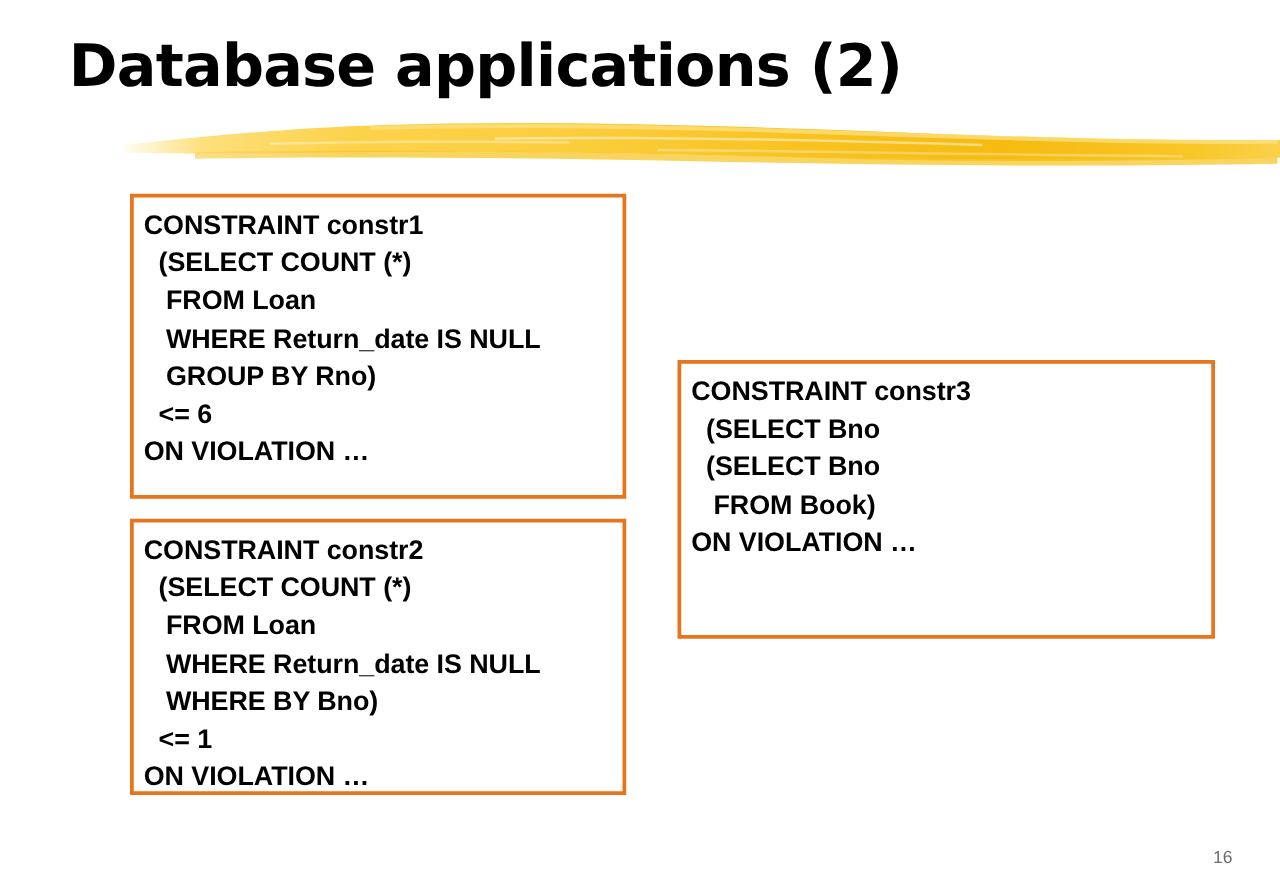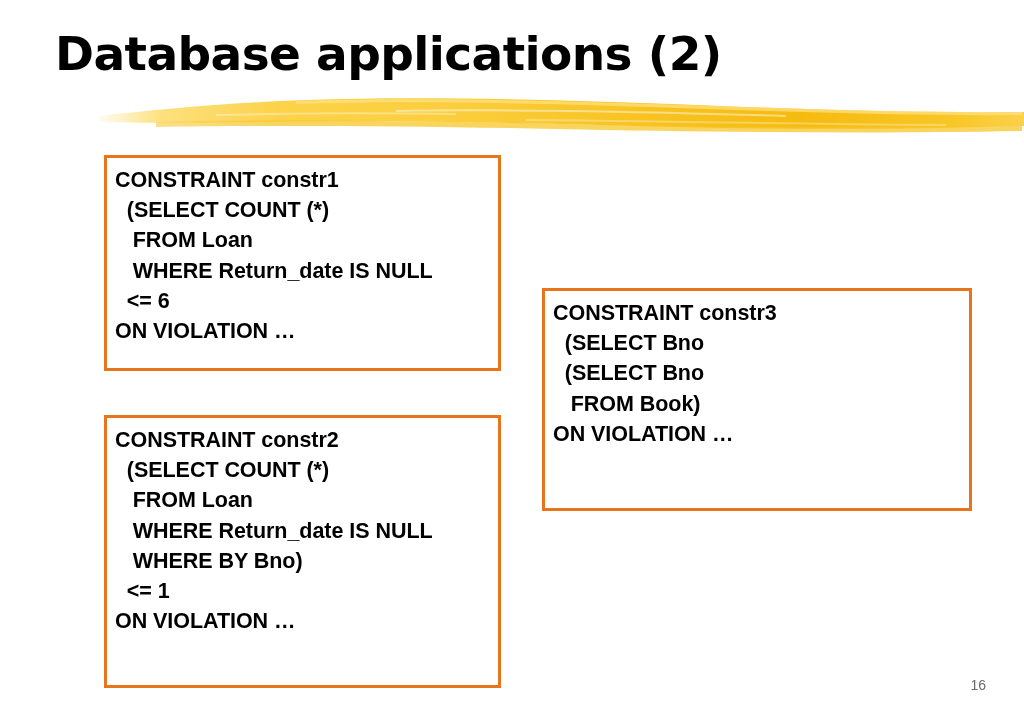--- a/index.html
+++ b/index.html
@@ -60,22 +60,22 @@
   .constraint-box .code-line {
     font-family: "Liberation Sans", sans-serif;
     font-size: 21.5px;
     line-height: 30.2px;
     font-weight: bold;
     color: #000000;
     white-space: pre;
     letter-spacing: -0.05px;
   }
 
-  #box-constr1 { left: 104px; top: 155px; width: 397px; height: 216px; }
-  #box-constr2 { left: 104px; top: 415px; width: 397px; height: 273px; }
+  #box-constr1 { left: 104px; top: 155px; width: 397px; height: 244px; }
+  #box-constr2 { left: 104px; top: 415px; width: 397px; height: 221px; }
   #box-constr3 { left: 542px; top: 288px; width: 430px; height: 223px; }
 
   
   #page-number {
     position: absolute;
     right: 38px;
     bottom: 16px;
     font-family: "Liberation Sans", sans-serif;
     font-size: 14px;
     color: #6b6b6b;
@@ -128,20 +128,21 @@
 
       <rect x="0" y="0" width="928" height="52" fill="url(#brushFade)"></rect>
     </svg>
   </div>
 
   <div id="box-constr1" class="constraint-box">
     <div class="code-line">CONSTRAINT constr1</div>
     <div class="code-line">  (SELECT COUNT (*)</div>
     <div class="code-line">   FROM Loan</div>
     <div class="code-line">   WHERE Return_date IS NULL</div>
+    <div class="code-line">   GROUP BY Rno)</div>
     <div class="code-line">  &lt;= 6</div>
     <div class="code-line">ON VIOLATION …</div>
   </div>
 
   <div id="box-constr2" class="constraint-box">
     <div class="code-line">CONSTRAINT constr2</div>
     <div class="code-line">  (SELECT COUNT (*)</div>
     <div class="code-line">   FROM Loan</div>
     <div class="code-line">   WHERE Return_date IS NULL</div>
     <div class="code-line">   WHERE BY Bno)</div>

